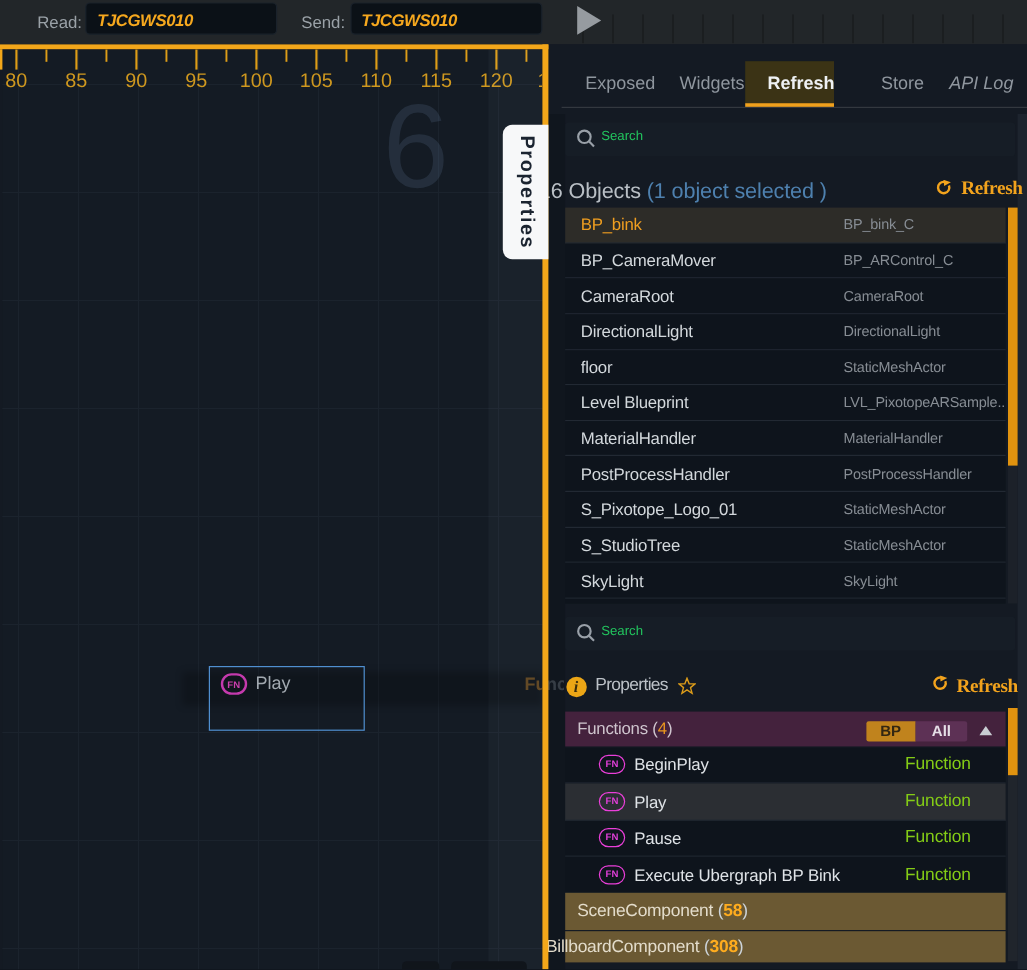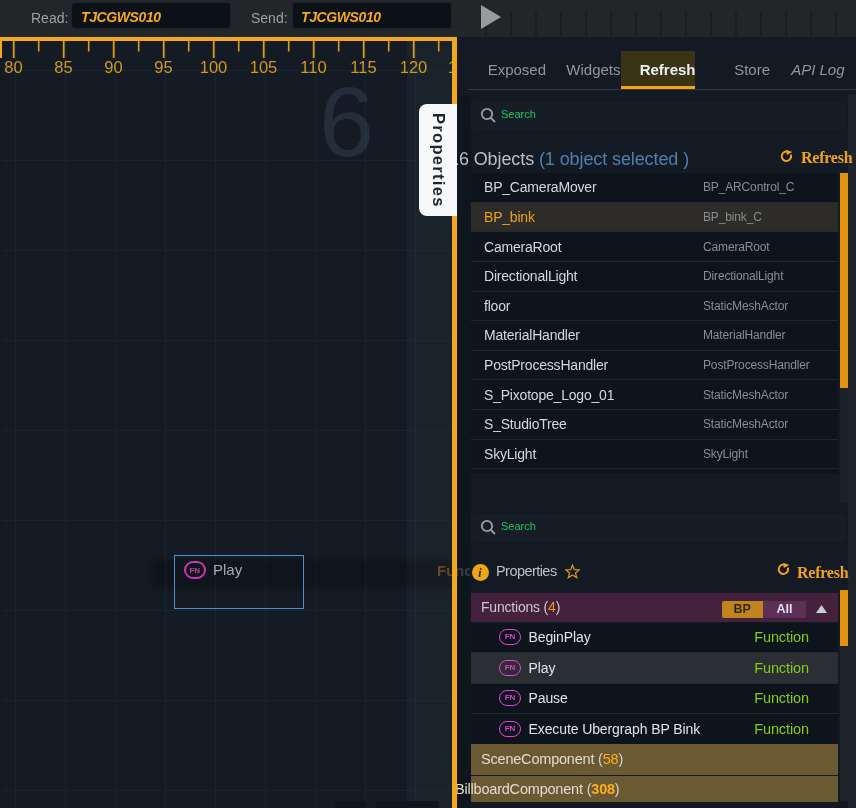--- a/index.html
+++ b/index.html
@@ -133,39 +133,43 @@
   <div class="abs ph" style="left:501px;top:108px;">Search</div>
 
   <div class="abs" style="left:449px;top:149px;font-size:18px;letter-spacing:-.1px;color:#b9bfc5;">16 Objects <span style="color:#4e80ae;letter-spacing:-.1px;">(1 object selected )</span></div>
   <svg class="abs" style="left:780px;top:150px;" width="14" height="13" viewBox="0 0 14 13">
     <path d="M 6.9 1.6 A 4.7 4.7 0 1 0 10.8 4.6" fill="none" stroke="#f2a31d" stroke-width="2"></path>
     <polygon points="6.2,-0.2 12.4,1.9 6.8,4.9" fill="#f2a31d"></polygon>
   </svg>
   <div class="abs orange" style="left:801px;top:149px;">Refresh</div>
 
   <div class="abs" id="objlist" style="left:471px;top:173px;width:367px;">
-    <div class="row">
-        <span class="rl">BP_CameraMover</span>
-        <span class="rr">BP_ARControl_C</span>
-      </div>
     <div class="row sel">
         <span class="rl" style="color:#ef9e20;">BP_bink</span>
         <span class="rr">BP_bink_C</span>
       </div>
     <div class="row">
+        <span class="rl">BP_CameraMover</span>
+        <span class="rr">BP_ARControl_C</span>
+      </div>
+    <div class="row">
         <span class="rl">CameraRoot</span>
         <span class="rr">CameraRoot</span>
       </div>
     <div class="row">
         <span class="rl">DirectionalLight</span>
         <span class="rr">DirectionalLight</span>
       </div>
     <div class="row">
         <span class="rl">floor</span>
         <span class="rr">StaticMeshActor</span>
+      </div>
+    <div class="row">
+        <span class="rl">Level Blueprint</span>
+        <span class="rr">LVL_PixotopeARSample..</span>
       </div>
     <div class="row">
         <span class="rl">MaterialHandler</span>
         <span class="rr">MaterialHandler</span>
       </div>
     <div class="row">
         <span class="rl">PostProcessHandler</span>
         <span class="rr">PostProcessHandler</span>
       </div>
     <div class="row">
@@ -230,21 +234,21 @@
         <span class="ftype">Function</span>
       </div>
     <div class="fnrow">
         <span class="ffn">FN</span>
         <span class="fname">Execute Ubergraph BP Bink</span>
         <span class="ftype">Function</span>
       </div>
   </div>
 
   <div class="abs" style="left:471px;top:743.5px;width:367px;height:31px;background:#6b5933;"></div>
-  <div class="abs" style="left:481px;top:751px;font-size:14.5px;letter-spacing:-.2px;color:#e3dccb;">SceneComponent <span style="color:#ccd3d9;">(</span><span style="color:#ffac1e;font-weight:normal;">58</span><span style="color:#ccd3d9;">)</span></div>
+  <div class="abs" style="left:481px;top:751px;font-size:14.5px;letter-spacing:-.2px;color:#e3dccb;">SceneComponent <span style="color:#ccd3d9;">(</span><span style="color:#ffac1e;font-weight:bold;">58</span><span style="color:#ccd3d9;">)</span></div>
   <div class="abs" style="left:471px;top:776px;width:367px;height:25.5px;background:#6b5933;"></div>
   <div class="abs" style="left:455px;top:781px;font-size:14.5px;letter-spacing:-.2px;color:#e3dccb;">BillboardComponent <span style="color:#ccd3d9;">(</span><span style="color:#ffac1e;font-weight:bold;">308</span><span style="color:#ccd3d9;">)</span></div>
 
   <div class="abs" style="left:840px;top:592px;width:7.5px;height:209px;background:#20252c;"></div>
   <div class="abs" style="left:840px;top:590px;width:7.5px;height:56px;background:#e1930f;"></div>
 
   <div class="abs" style="left:455px;top:562px;width:15px;overflow:hidden;font-size:15px;font-weight:600;color:rgba(190,200,210,0.22);z-index:54;">nction</div>
 </div>
 
 </body></html>

